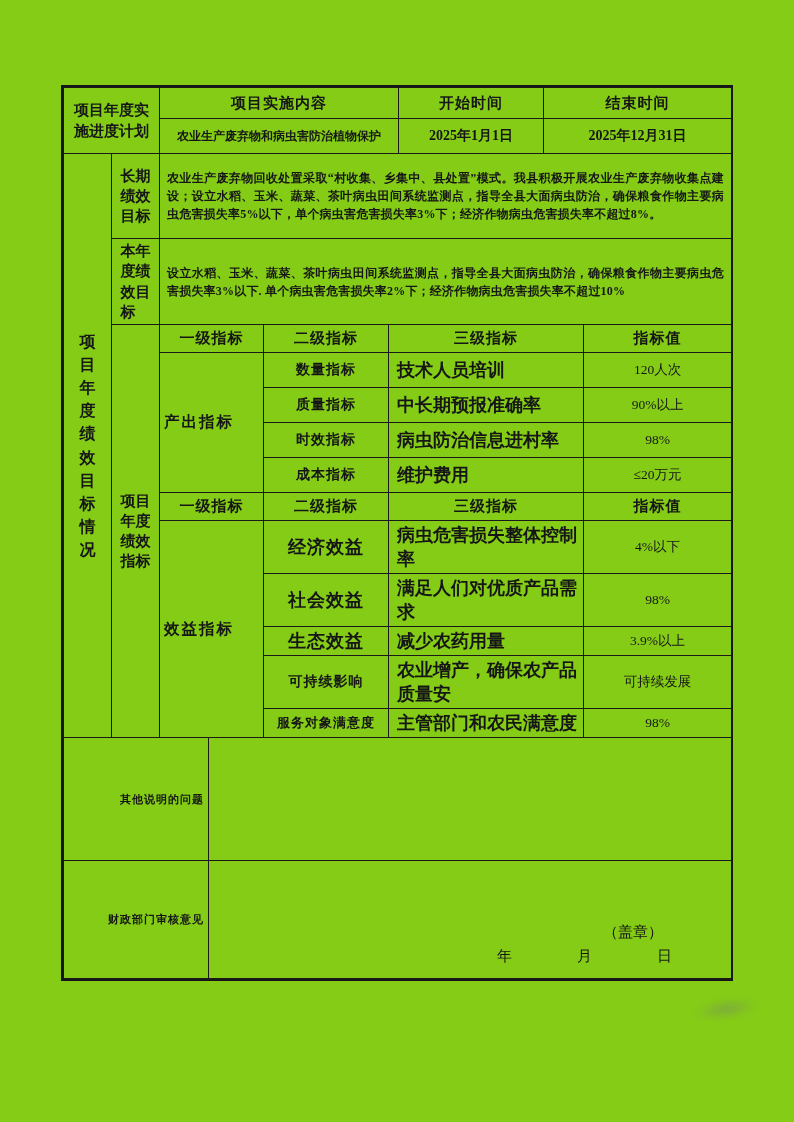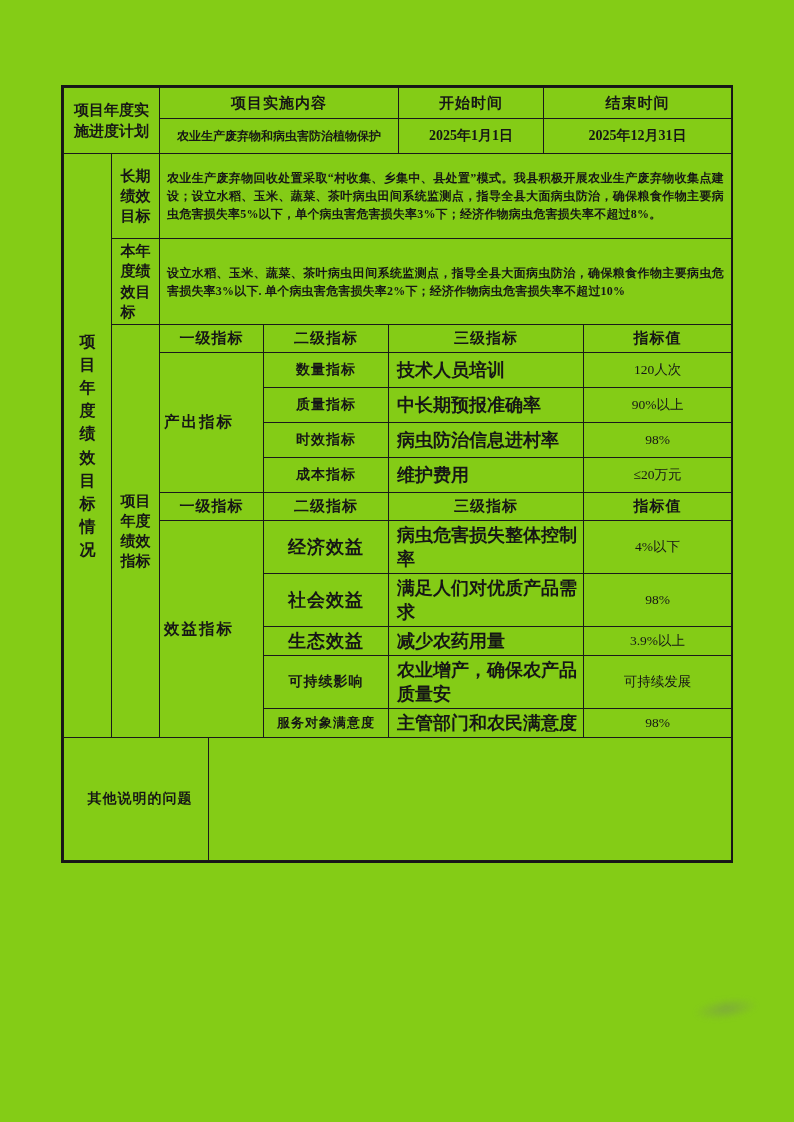--- a/index.html
+++ b/index.html
@@ -42,21 +42,21 @@
     text-align:justify; padding:4px 7px; letter-spacing:0.2px;
   }
   .val   { text-align:center; font-size:14px; font-weight:600; }
   .val-small { text-align:center; font-size:12px; font-weight:700; }
   .g1  { font-weight:700; font-size:15.5px; text-align:left; letter-spacing:2px; }
   .l2  { font-weight:700; font-size:14px; text-align:center; letter-spacing:1px; }
   .l2b { font-size:18px; }
   .l3  { font-weight:700; font-size:18px; text-align:left; padding-left:8px; }
   .vv  { font-size:13.5px; font-weight:400; text-align:center; }
   .blabel {
-    font-weight:700; font-size:14px; text-align:center;
+    font-weight:700; font-size:11px; text-align:right;
     padding-left:12px; letter-spacing:1px;
   }
   .bcontent { position:relative; }
   .seal {
     position:absolute; right:68px; bottom:36px;
     font-size:15px; font-weight:400;
   }
   .dateline {
     position:absolute; right:58px; bottom:12px;
     font-size:15px; font-weight:400; letter-spacing:1px;
@@ -210,17 +210,32 @@
           <col style="width:523px">
         </colgroup>
       <tbody>
         <tr class="h-other">
           <td class="blabel">其他说明的问题</td>
           <td class="bcontent"></td>
         </tr>
       </tbody>
     </table>
 
+    <table>
+      <colgroup>
+          <col style="width:145px">
+          <col style="width:523px">
+        </colgroup>
+      <tbody>
+        <tr class="h-rev">
+          <td class="blabel">财政部门审核意见</td>
+          <td class="bcontent">
+            <div class="seal">（盖章）</div>
+            <div class="dateline">年　　　　月　　　　日</div>
+          </td>
+        </tr>
+      </tbody>
+    </table>
 
   </div>
 
   <div class="artifact"></div>
 </div>
 
 </body></html>

